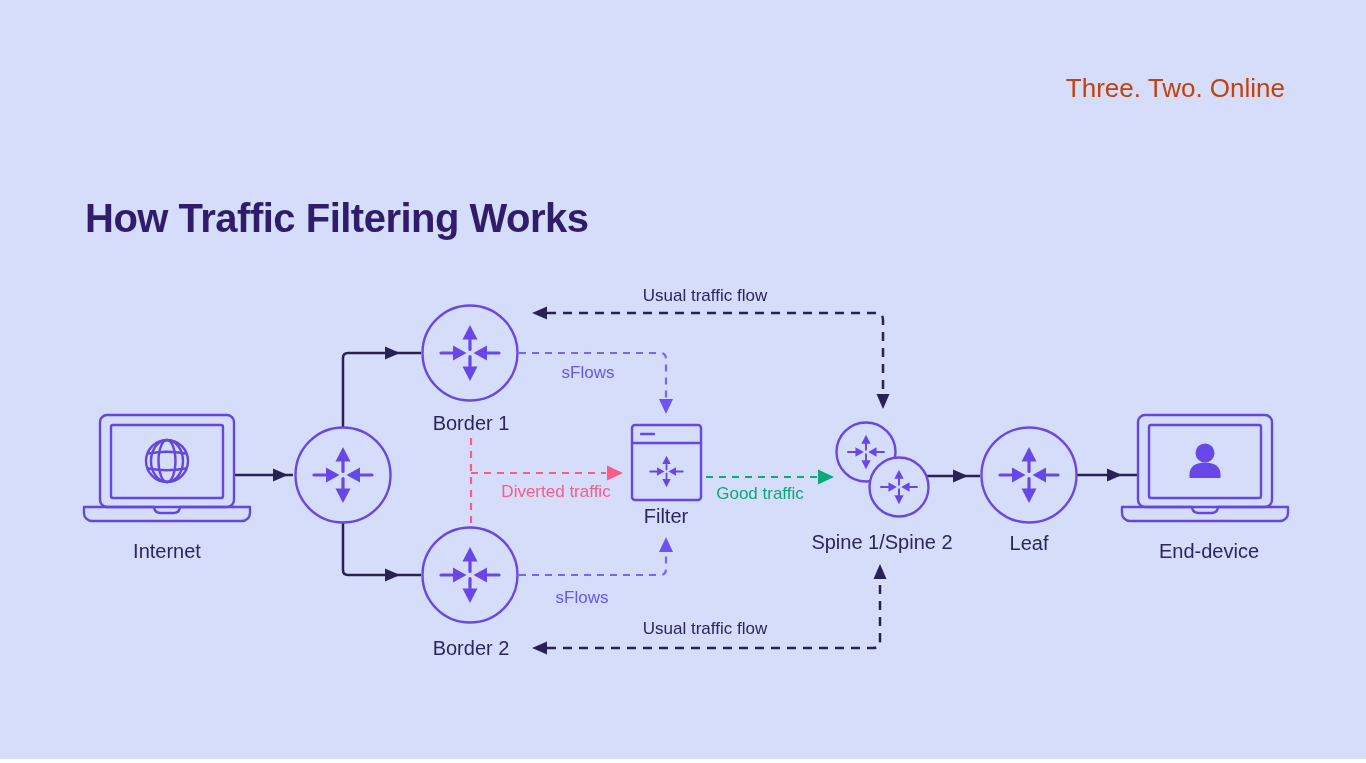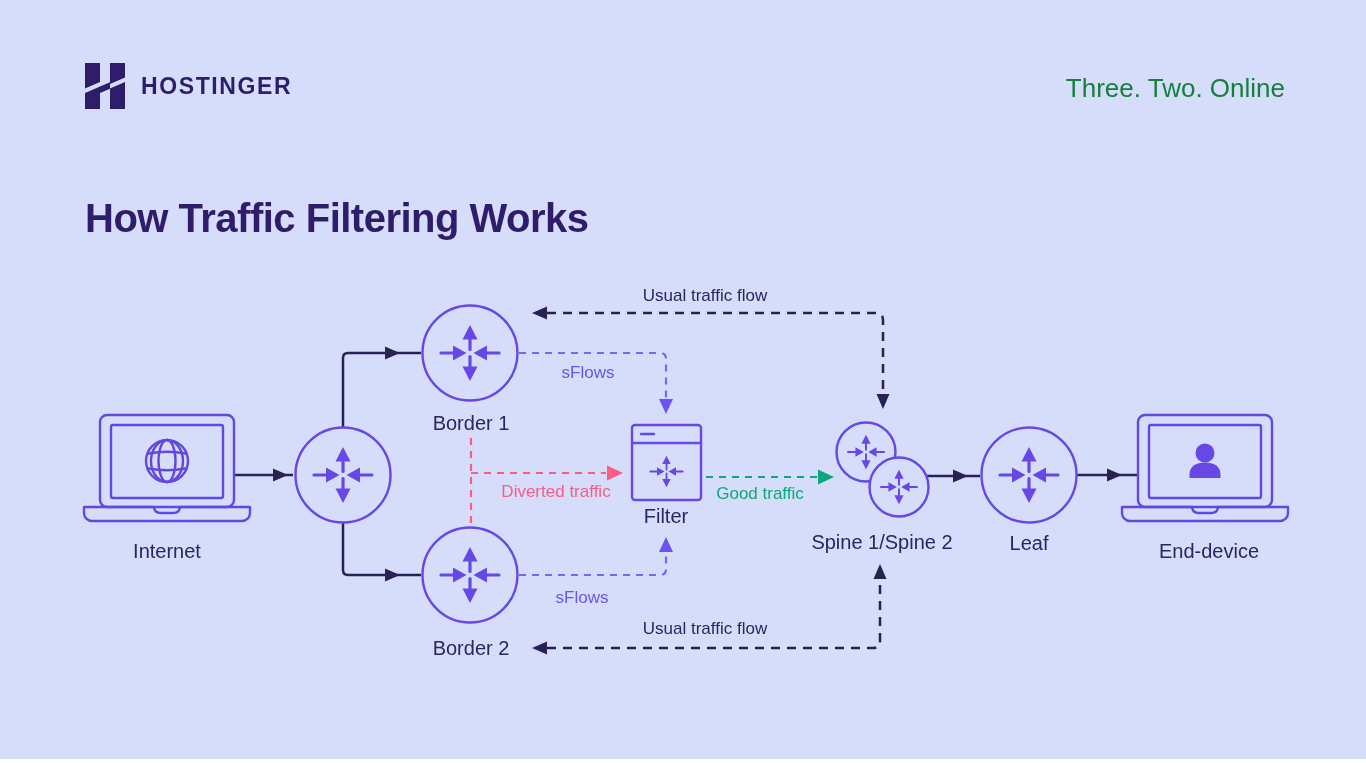--- a/index.html
+++ b/index.html
@@ -9,21 +9,21 @@
     font-family:"Liberation Sans", sans-serif;
   }
   .header{position:absolute;left:0;top:0;width:1366px;height:130px;}
   .logo{position:absolute;left:85px;top:63px;display:flex;align-items:center;gap:16px;}
   .logo-mark{width:40px;height:46px;display:block;}
   .wordmark{
     font-size:23px;font-weight:800;letter-spacing:1.6px;color:#2f1c6a;
   }
   .tagline{
     position:absolute;right:81px;top:73px;
-    font-size:26px;font-weight:500;color:#15803d;
+    font-size:26px;font-weight:500;color:#c2410c;
   }
   .page-title{
     position:absolute;left:85px;top:169px;
     font-size:40px;font-weight:700;letter-spacing:-0.5px;color:#2f1c6a;
   }
   .diagram{position:absolute;left:0;top:270px;}
   .bottom-bar{position:absolute;left:0;bottom:0;width:1366px;height:4px;background:#ffffff;}
 
   
   .node-circle{fill:#d6ddfa;stroke:#6748e6;stroke-width:2.4;}
@@ -44,32 +44,20 @@
   .flow-label{font-size:17px;font-weight:500;text-anchor:middle;}
   .fl-dark{fill:#2b2560;}
   .fl-purple{fill:#6a55ea;}
   .fl-pink{fill:#f85c87;}
   .fl-green{fill:#0ba87b;}
 </style>
 </head>
 <body>
 
 <div class="header">
-  <div class="logo">
-    <svg class="logo-mark" viewBox="0 0 40 46">
-      <g fill="#2f1c6a">
-        <path d="M0,0 H15 V19 L0,25.5 Z"></path>
-        <path d="M0,30 L15,23.5 V46 H0 Z"></path>
-        <path d="M25,0 H40 V14.5 L25,21 Z"></path>
-        <path d="M25,25.5 L40,19 V46 H25 Z"></path>
-        <path d="M15,23.5 L25,19.2 V25.7 L15,30 Z"></path>
-      </g>
-    </svg>
-    <span class="wordmark">HOSTINGER</span>
-  </div>
   <div class="tagline">Three. Two. Online</div>
 </div>
 
 <h1 class="page-title">How Traffic Filtering Works</h1>
 
 <svg class="diagram" width="1366" height="420" viewBox="0 0 1366 420">
 
   <defs>
     <g id="router-arrows">
       <line x1="0" y1="-3.5" x2="0" y2="-14" stroke="currentColor" stroke-width="3.2" stroke-linecap="round"></line>

